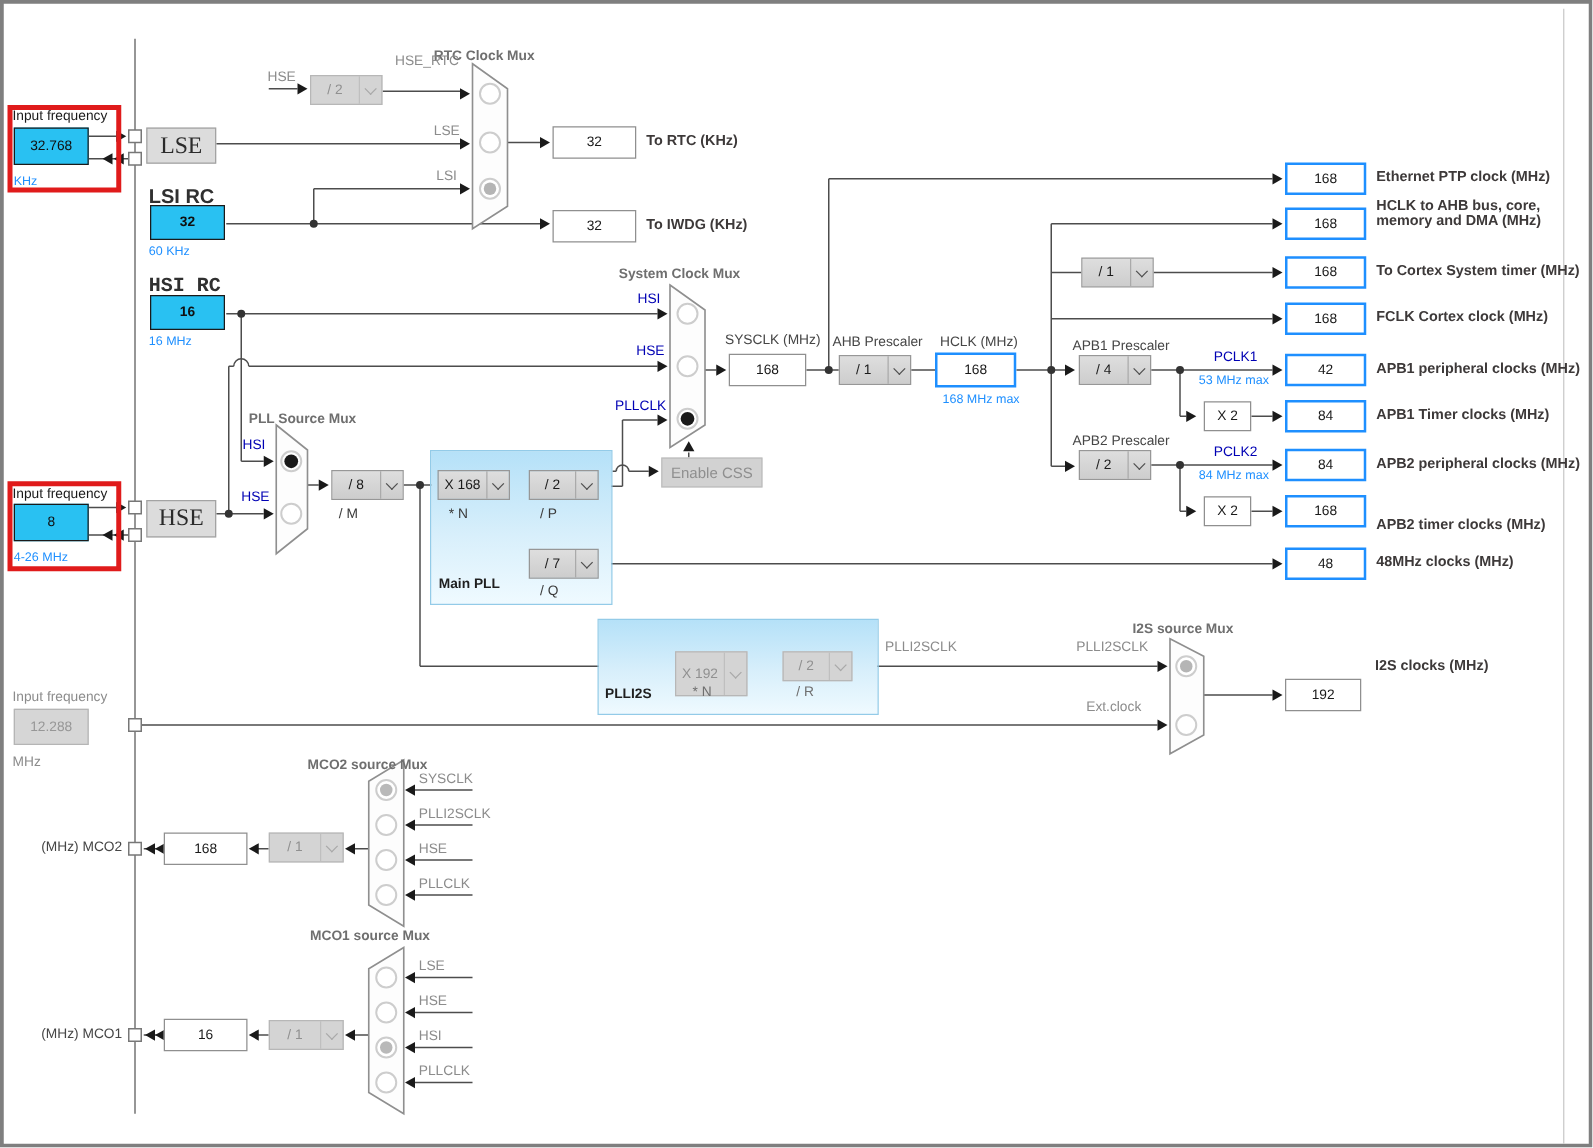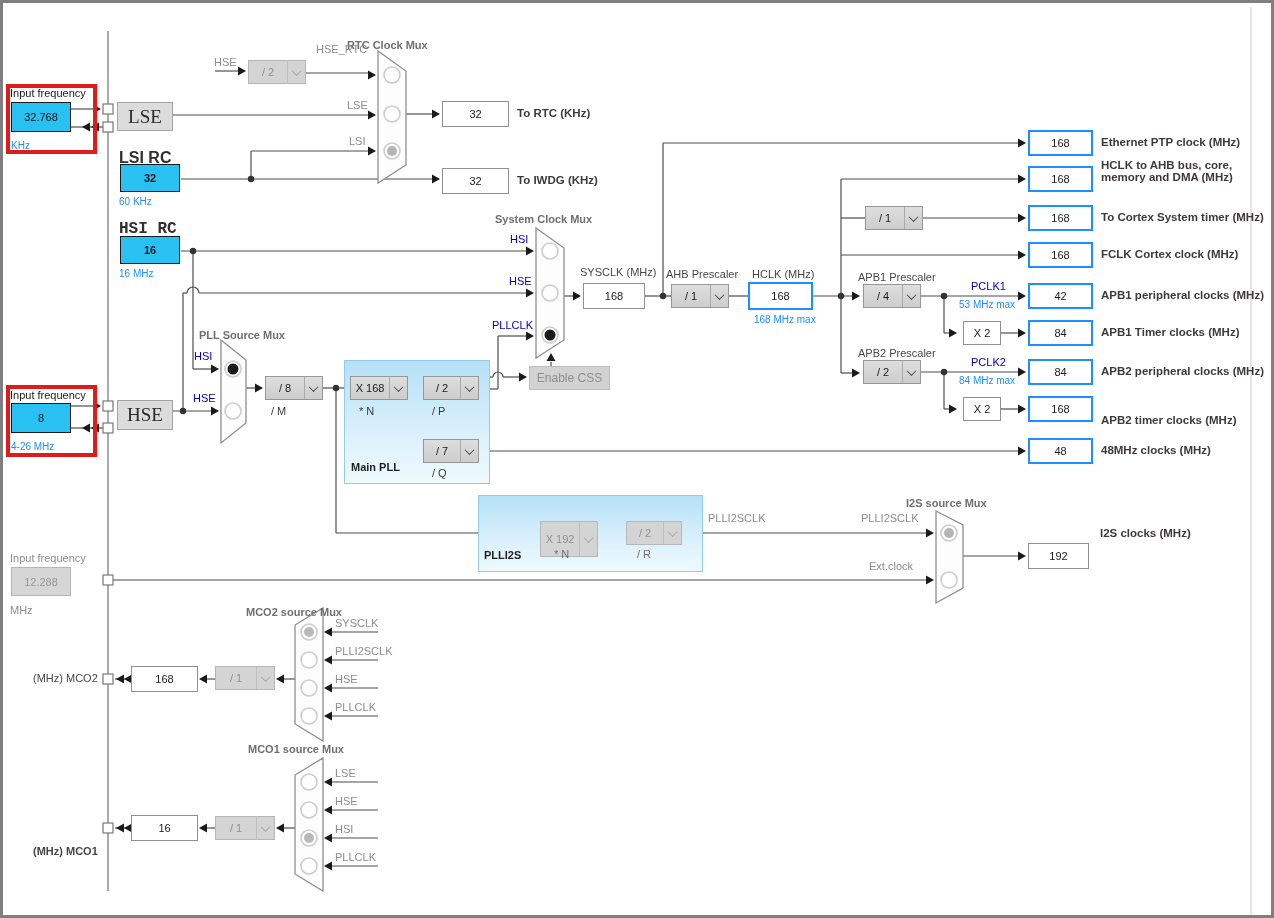--- a/index.html
+++ b/index.html
@@ -386,15 +386,15 @@
 <div class="muxtitle" style="left:245px;top:740px;">MCO1 source Mux</div>
 <div class="graylbl" style="left:332px;top:764px;">LSE</div>
 <div class="graylbl" style="left:332px;top:792px;">HSE</div>
 <div class="graylbl" style="left:332px;top:820px;">HSI</div>
 <div class="graylbl" style="left:332px;top:848px;">PLLCLK</div>
 <div class="divider dis" style="left:212px;top:813px;width:60px;height:24px;">
       <span class="val">/ 1</span>
       <span class="chev"></span>
     </div>
 <div class="box" style="left:128px;top:812px;width:67px;height:26px;">16</div>
-<div class="lbl" style="left:30px;top:842px;font-weight:bold;">(MHz) MCO1</div>
+<div class="lbl" style="left:30px;top:818px;">(MHz) MCO1</div>
 
 </div>
 
 </body></html>

